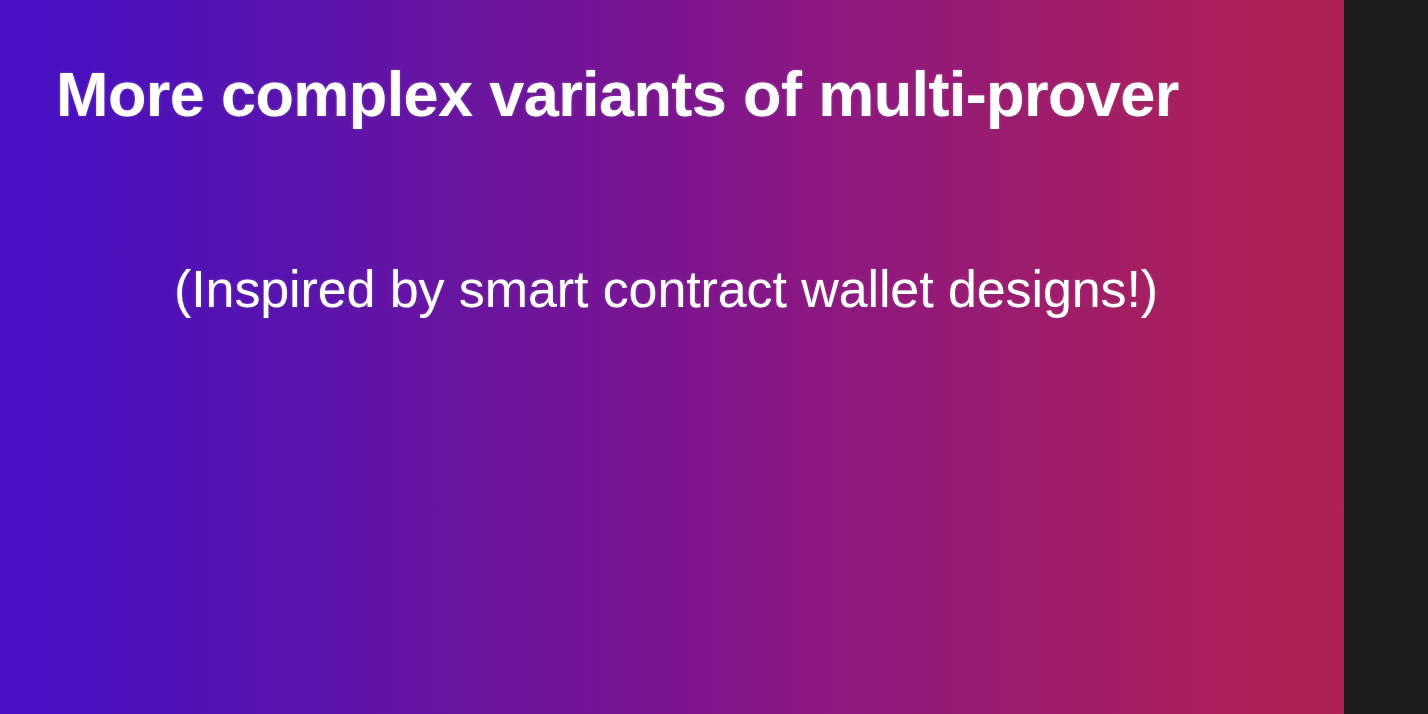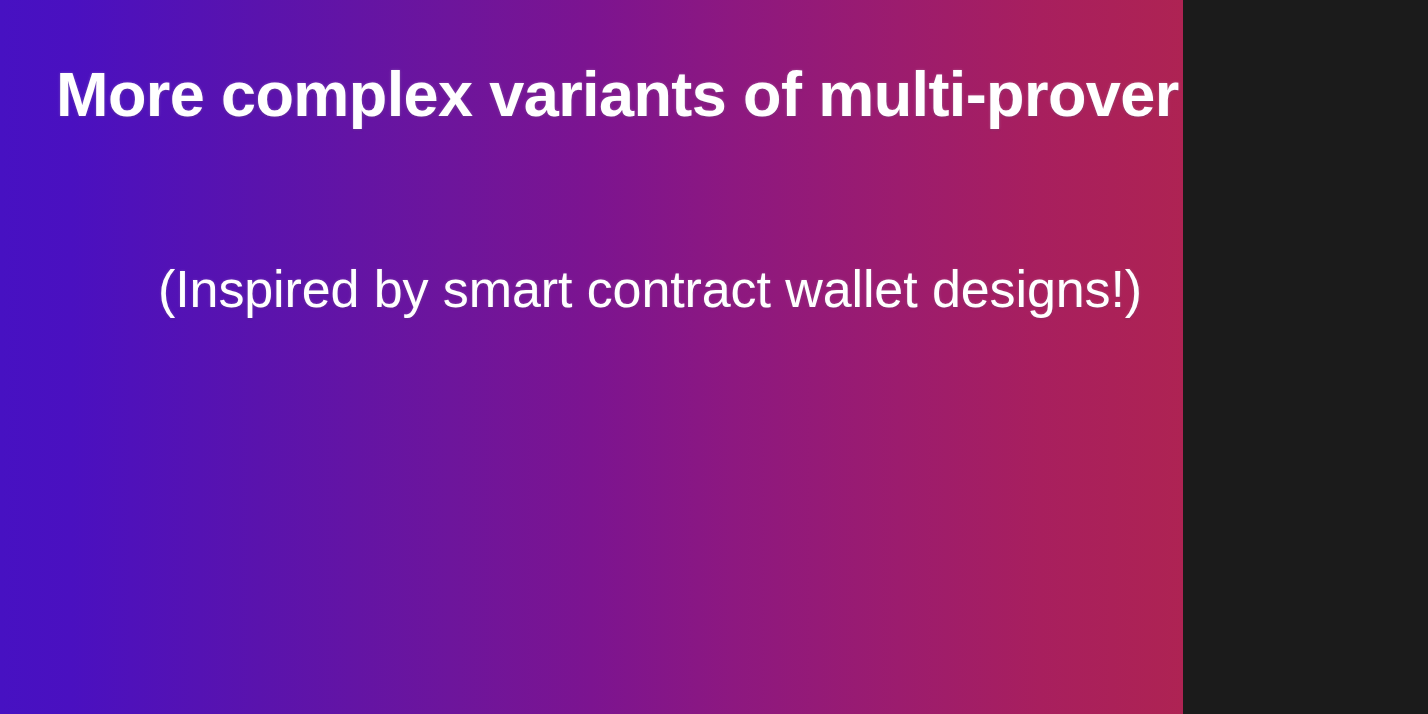--- a/index.html
+++ b/index.html
@@ -3,21 +3,21 @@
 <meta charset="utf-8">
 <title>Slide</title>
 <style>
   html, body {
     margin: 0;
     padding: 0;
     background: #1b1b1b;
   }
   #slide {
     position: relative;
-    width: 1183px;
+    width: 1344px;
     height: 714px;
     overflow: hidden;
     font-family: "Liberation Sans", sans-serif;
     color: #ffffff;
     
     background: linear-gradient(
         to right,
         #4711c2 0%,
         #4a10c0 6%,
         #5a13ad 22%,
@@ -78,21 +78,21 @@
     top: 28px;
     width: 15px;
     height: 15px;
     border-radius: 50%;
     background: #ffffff;
     box-shadow: 0 0 3px rgba(255,255,255,0.30);
   }
 
   
   #slide .note-line {
-    margin: 28px 0 0 0;
+    margin: 28px 0 0 16px;
     padding: 0 70px 0 158px;
     font-size: 52px;
     font-weight: normal;
     line-height: 75.5px;
     letter-spacing: -0.1px;
     text-shadow: 0 0 3px rgba(255,255,255,0.22),
                  0 1px 2px rgba(40,0,70,0.28);
   }
 </style>
 </head>

